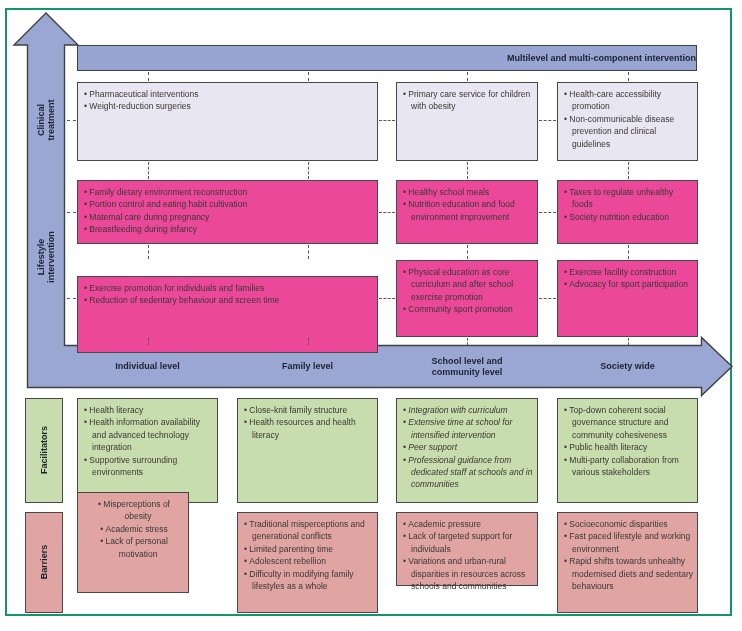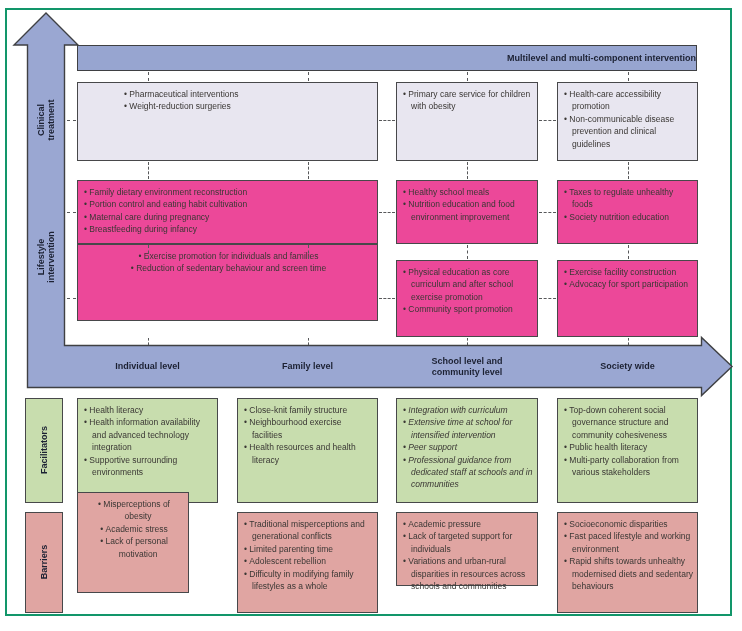--- a/index.html
+++ b/index.html
@@ -44,21 +44,21 @@
     <polygon points="46,13 78,45 64.5,45 64.5,345.5 701.5,345.5 701.5,337.5 732,366.5 701.5,395.5 701.5,387.5 27.5,387.5 27.5,45 14,45" fill="#9aa7d2" stroke="#3f4043" stroke-width="1.4" stroke-linejoin="miter"></polygon>
   </svg>
 
   <div class="banner">
     <span>Multilevel and multi-component intervention</span>
   </div>
 
   <div class="sidelabel rot" style="left:46px;top:120px;width:58px;height:30px;">Clinical treatment</div>
   <div class="sidelabel rot" style="left:46px;top:257px;width:64px;height:30px;">Lifestyle intervention</div>
 
-  <div class="box clinical" style="left:77px;top:82px;width:301px;height:79px;padding-left:40px;">
+  <div class="box clinical" style="left:77px;top:82px;width:301px;height:79px;">
     <ul>
         <li>Pharmaceutical interventions</li>
         <li>Weight-reduction surgeries</li>
       </ul>
   </div>
   <div class="box clinical" style="left:396px;top:82px;width:142px;height:79px;">
     <ul>
         <li>Primary care service for children with obesity</li>
       </ul>
   </div>
@@ -83,21 +83,21 @@
         <li>Nutrition education and food environment improvement</li>
       </ul>
   </div>
   <div class="box lifestyle" style="left:557px;top:180px;width:141px;height:64px;">
     <ul>
         <li>Taxes to regulate unhealthy foods</li>
         <li>Society nutrition education</li>
       </ul>
   </div>
 
-  <div class="box lifestyle" style="left:77px;top:244px;width:301px;height:77px;text-align:center;">
+  <div class="box lifestyle" style="left:77px;top:276px;width:301px;height:77px;">
     <ul>
         <li>Exercise promotion for individuals and families</li>
         <li>Reduction of sedentary behaviour and screen time</li>
       </ul>
   </div>
   <div class="box lifestyle" style="left:396px;top:260px;width:142px;height:77px;">
     <ul>
         <li>Physical education as core curriculum and after school exercise promotion</li>
         <li>Community sport promotion</li>
       </ul>
@@ -121,21 +121,20 @@
   <div class="box green" style="left:77px;top:398px;width:141px;height:105px;">
     <ul>
         <li>Health literacy</li>
         <li>Health information availability and advanced technology integration</li>
         <li>Supportive surrounding environments</li>
       </ul>
   </div>
   <div class="box green" style="left:237px;top:398px;width:141px;height:105px;">
     <ul>
         <li>Close-knit family structure</li>
-        <li>Neighbourhood exercise facilities</li>
         <li>Health resources and health literacy</li>
       </ul>
   </div>
   <div class="box green" style="left:396px;top:398px;width:142px;height:105px;font-style:italic;">
     <ul>
         <li>Integration with curriculum</li>
         <li>Extensive time at school for intensified intervention</li>
         <li>Peer support</li>
         <li>Professional guidance from dedicated staff at schools and in communities</li>
       </ul>

